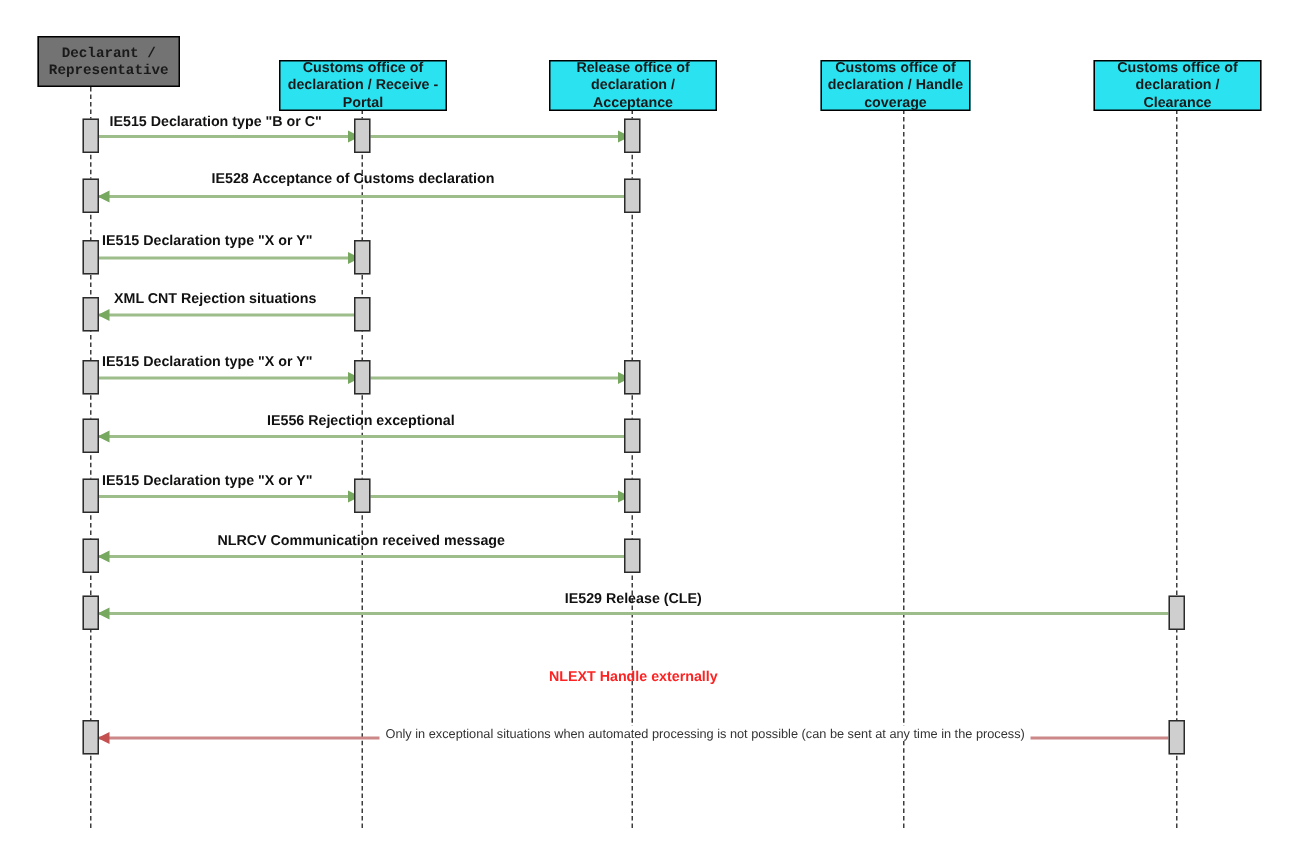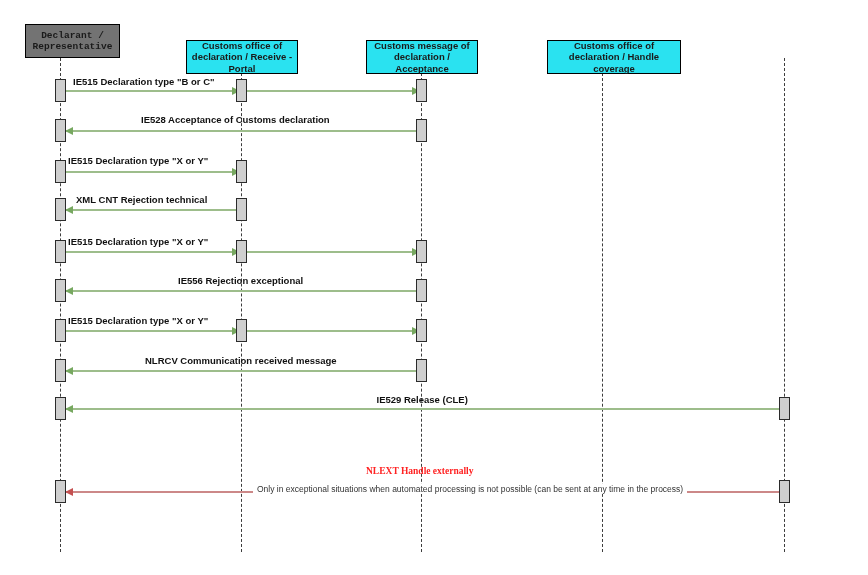--- a/index.html
+++ b/index.html
@@ -111,41 +111,41 @@
     <div class="msg-arrow right" style="left: 232px; top: 86.5px;"></div>
     <div class="msg-label" style="left: 73px; top: 76px;">IE515 Declaration type "B or C"</div>
     <div class="msg-line" style="left: 65px; top: 130px; width: 351px;"></div>
     <div class="msg-arrow left" style="left: 65px; top: 126.5px;"></div>
     <div class="msg-label" style="left: 141px; top: 114px;">IE528 Acceptance of Customs declaration</div>
     <div class="msg-line" style="left: 65px; top: 171px; width: 171px;"></div>
     <div class="msg-arrow right" style="left: 232px; top: 167.5px;"></div>
     <div class="msg-label" style="left: 68px; top: 155px;">IE515 Declaration type "X or Y"</div>
     <div class="msg-line" style="left: 65px; top: 209px; width: 171px;"></div>
     <div class="msg-arrow left" style="left: 65px; top: 205.5px;"></div>
-    <div class="msg-label" style="left: 76px; top: 194px;">XML CNT Rejection technical</div>
+    <div class="msg-label" style="left: 76px; top: 194px;">XML CNT Rejection situations</div>
     <div class="msg-line" style="left: 65px; top: 251px; width: 351px;"></div>
     <div class="msg-arrow right" style="left: 412px; top: 247.5px;"></div>
     <div class="msg-arrow right" style="left: 232px; top: 247.5px;"></div>
     <div class="msg-label" style="left: 68px; top: 236px;">IE515 Declaration type "X or Y"</div>
     <div class="msg-line" style="left: 65px; top: 290px; width: 351px;"></div>
     <div class="msg-arrow left" style="left: 65px; top: 286.5px;"></div>
     <div class="msg-label" style="left: 178px; top: 275px;">IE556 Rejection exceptional</div>
     <div class="msg-line" style="left: 65px; top: 330px; width: 351px;"></div>
     <div class="msg-arrow right" style="left: 412px; top: 326.5px;"></div>
     <div class="msg-arrow right" style="left: 232px; top: 326.5px;"></div>
     <div class="msg-label" style="left: 68px; top: 315px;">IE515 Declaration type "X or Y"</div>
     <div class="msg-line" style="left: 65px; top: 370px; width: 351px;"></div>
     <div class="msg-arrow left" style="left: 65px; top: 366.5px;"></div>
     <div class="msg-label" style="left: 145px; top: 355px;">NLRCV Communication received message</div>
     <div class="msg-line" style="left: 65px; top: 408px; width: 714px;"></div>
     <div class="msg-arrow left" style="left: 65px; top: 404.5px;"></div>
     <div class="msg-label" style="left: 376.5px; top: 394px;">IE529 Release (CLE)</div>
     <div class="msg-line red" style="left: 65px; top: 491px; width: 714px;"></div>
     <div class="msg-arrow left red" style="left: 65px; top: 487.5px;"></div>
-    <div class="msg-label red-title" style="left: 366px; top: 466px; font-family: Liberation Serif, serif;">NLEXT Handle externally</div>
+    <div class="msg-label red-title" style="left: 366px; top: 446px;">NLEXT Handle externally</div>
     <div class="msg-sub" style="left: 205px; top: 484px; margin-left: 48px;">Only in exceptional situations when automated processing is not possible (can be sent at any time in the process)</div>
     <div class="activation" style="left: 55px; top: 79px; height: 23px;"></div>
     <div class="activation" style="left: 55px; top: 119px; height: 23px;"></div>
     <div class="activation" style="left: 55px; top: 160px; height: 23px;"></div>
     <div class="activation" style="left: 55px; top: 198px; height: 23px;"></div>
     <div class="activation" style="left: 55px; top: 240px; height: 23px;"></div>
     <div class="activation" style="left: 55px; top: 279px; height: 23px;"></div>
     <div class="activation" style="left: 55px; top: 319px; height: 23px;"></div>
     <div class="activation" style="left: 55px; top: 359px; height: 23px;"></div>
     <div class="activation" style="left: 55px; top: 397px; height: 23px;"></div>
@@ -163,18 +163,21 @@
     <div class="activation" style="left: 416px; top: 359px; height: 23px;"></div>
     <div class="activation" style="left: 779px; top: 397px; height: 23px;"></div>
     <div class="activation" style="left: 779px; top: 480px; height: 23px;"></div>
     <div class="lifeline-header actor-green" style="left: 25px; top: 24px; width: 95px; height: 34px;">
       <span>Declarant / Representative</span>
     </div>
     <div class="lifeline-header actor-cyan" style="left: 186px; top: 24px; width: 112px; height: 34px;">
       <span>Customs office of declaration / Receive - Portal</span>
     </div>
     <div class="lifeline-header actor-cyan" style="left: 366px; top: 24px; width: 112px; height: 34px;">
-      <span>Customs message of declaration / Acceptance</span>
+      <span>Release office of declaration / Acceptance</span>
     </div>
-    <div class="lifeline-header actor-cyan" style="left: 547px; top: 24px; width: 134px; height: 34px;">
+    <div class="lifeline-header actor-cyan" style="left: 547px; top: 24px; width: 100px; height: 34px;">
       <span>Customs office of declaration / Handle coverage</span>
+    </div>
+    <div class="lifeline-header actor-cyan" style="left: 729px; top: 24px; width: 112px; height: 34px;">
+      <span>Customs office of declaration / Clearance</span>
     </div>
   </div>
 
 </body></html>

